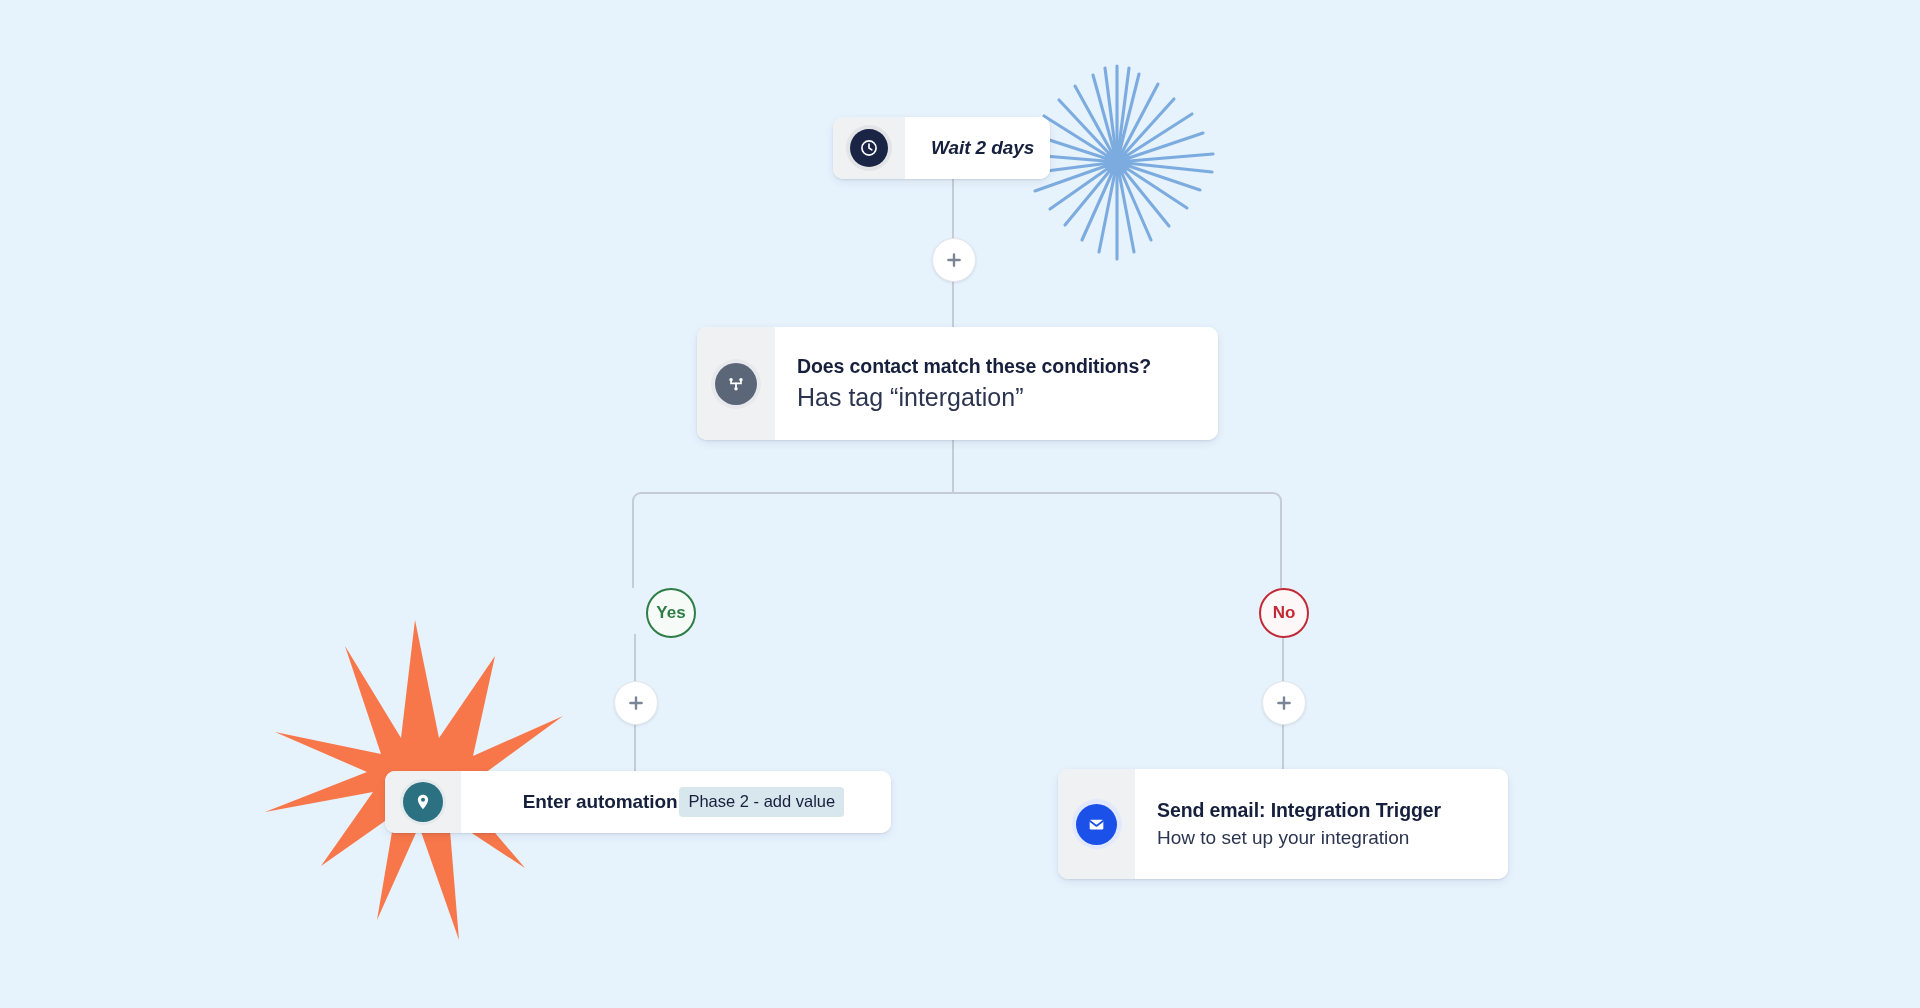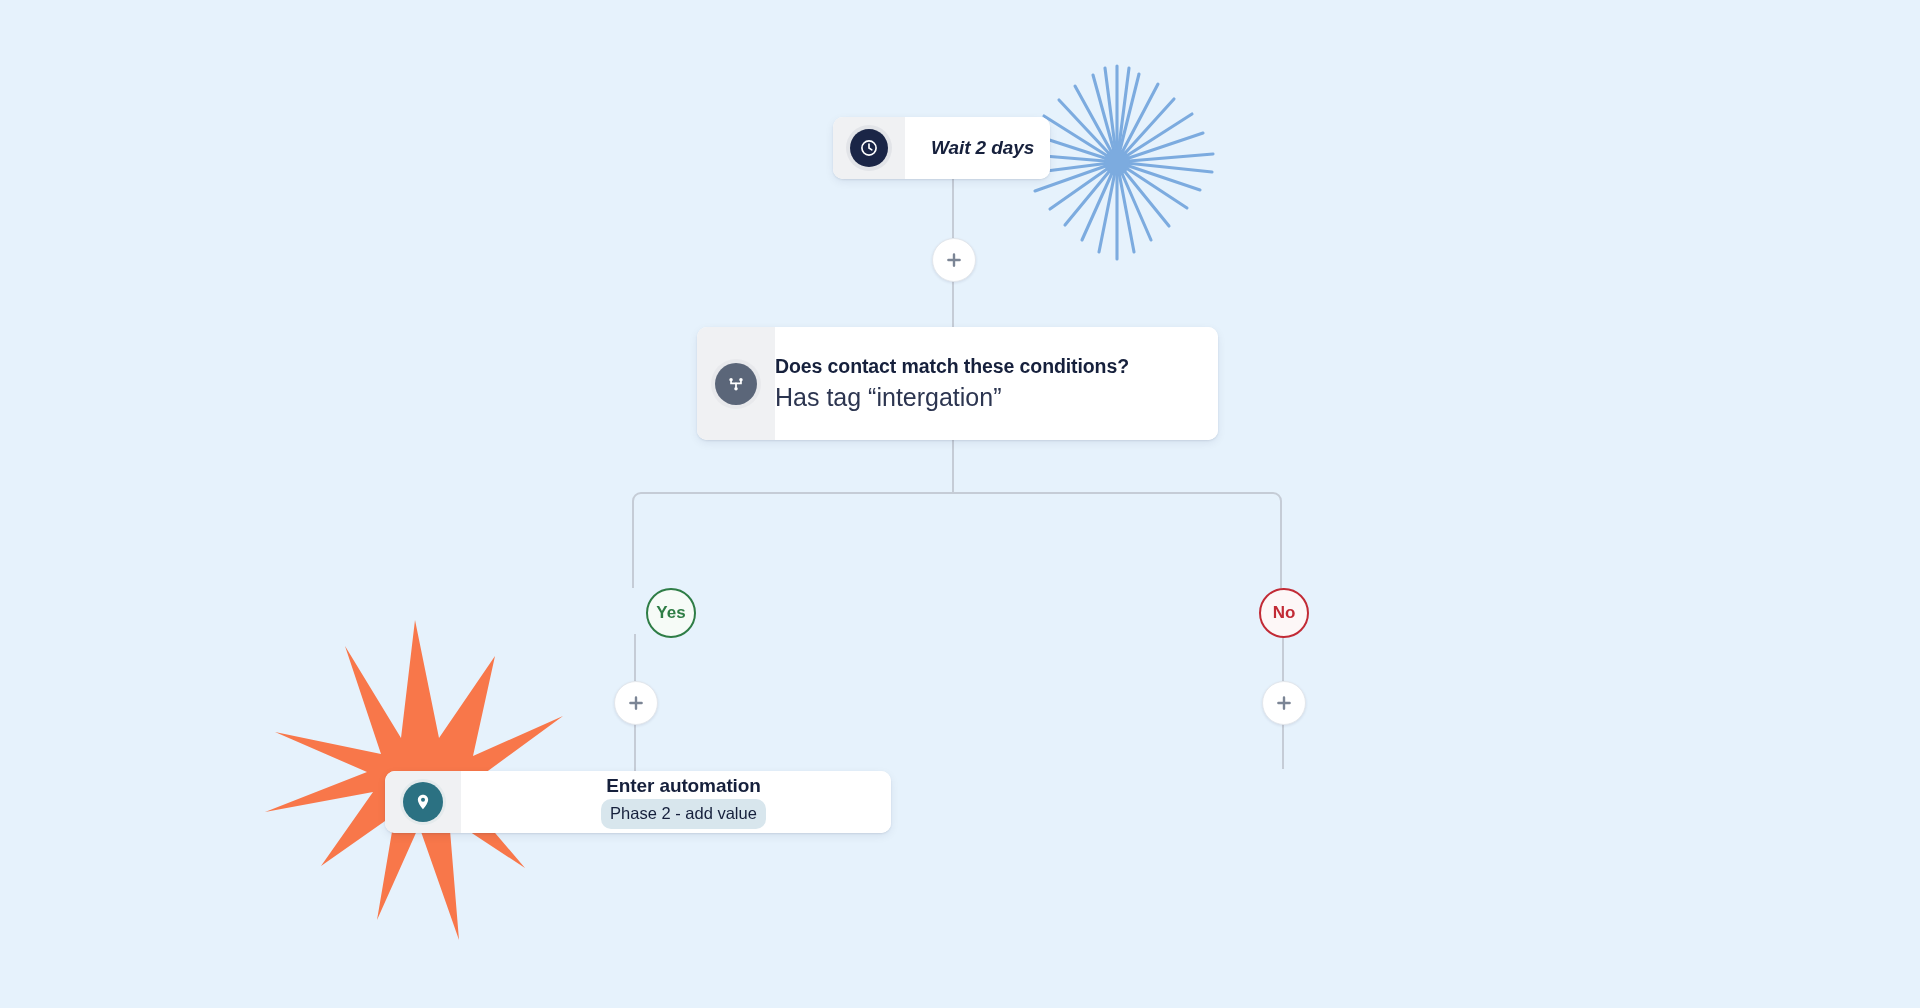--- a/index.html
+++ b/index.html
@@ -116,44 +116,44 @@
   #node-wait .node-title { font-size: 19px; }
 
   
   #node-condition {
     left: 697px;
     top: 327px;
     width: 521px;
     height: 113px;
   }
   #node-condition .node-icon-pane { width: 78px; }
-  #node-condition .node-body { gap: 5px; justify-content: center; }
+  #node-condition .node-body { padding-left: 22px; gap: 5px; justify-content: center; }
   #node-condition .node-title { font-size: 19.5px; }
   #node-condition .node-sub { font-size: 25px; }
 
   
   #node-automation {
     left: 385px;
     top: 771px;
     width: 506px;
     height: 62px;
   }
   #node-automation .node-icon-pane { width: 76px; }
   #node-automation .node-body {
-    flex-direction: column;
+    flex-direction: row;
     align-items: center;
     padding-left: 15px;
     gap: 2px;
   }
   #node-automation .node-title { font-size: 19px; }
   .pill {
     background: #d8e6ed;
     color: #16203c;
     font-size: 16.5px;
-    border-radius: 10px;
+    border-radius: 4px;
     padding: 5px 9px 6px 9px;
     white-space: nowrap;
   }
 
   
   #node-email {
     left: 1058px;
     top: 769px;
     width: 450px;
     height: 110px;
@@ -346,20 +346,36 @@
           </svg>
         </div>
       </div>
     </div>
     <div class="node-body">
       <div class="node-title">Enter automation</div>
       <div class="pill">Phase 2 - add value</div>
     </div>
   </div>
 
+  <div class="node" id="node-email">
+    <div class="node-icon-pane">
+      <div class="disc-ring" style="width:50px;height:50px;background:#e3e9fd;">
+        <div class="disc" style="width:41px;height:41px;background:#1b51e8;">
+          <svg width="21" height="21" viewBox="0 0 24 24">
+            <rect x="4.2" y="6.6" width="15.6" height="11.2" rx="1.6" fill="#ffffff"></rect>
+            <path d="M4.6 8 L12 13.6 L19.4 8" fill="none" stroke="#1b51e8" stroke-width="2.1" stroke-linecap="round" stroke-linejoin="round"></path>
+          </svg>
+        </div>
+      </div>
+    </div>
+    <div class="node-body">
+      <div class="node-title">Send email: Integration Trigger</div>
+      <div class="node-sub">How to set up your integration</div>
+    </div>
+  </div>
 
   <div class="branch-badge" id="badge-yes">
     <span>Yes</span>
   </div>
   <div class="branch-badge" id="badge-no">
     <span>No</span>
   </div>
 
   <div class="plus-btn" id="plus-top">
     <svg width="18" height="18" viewBox="0 0 24 24">

